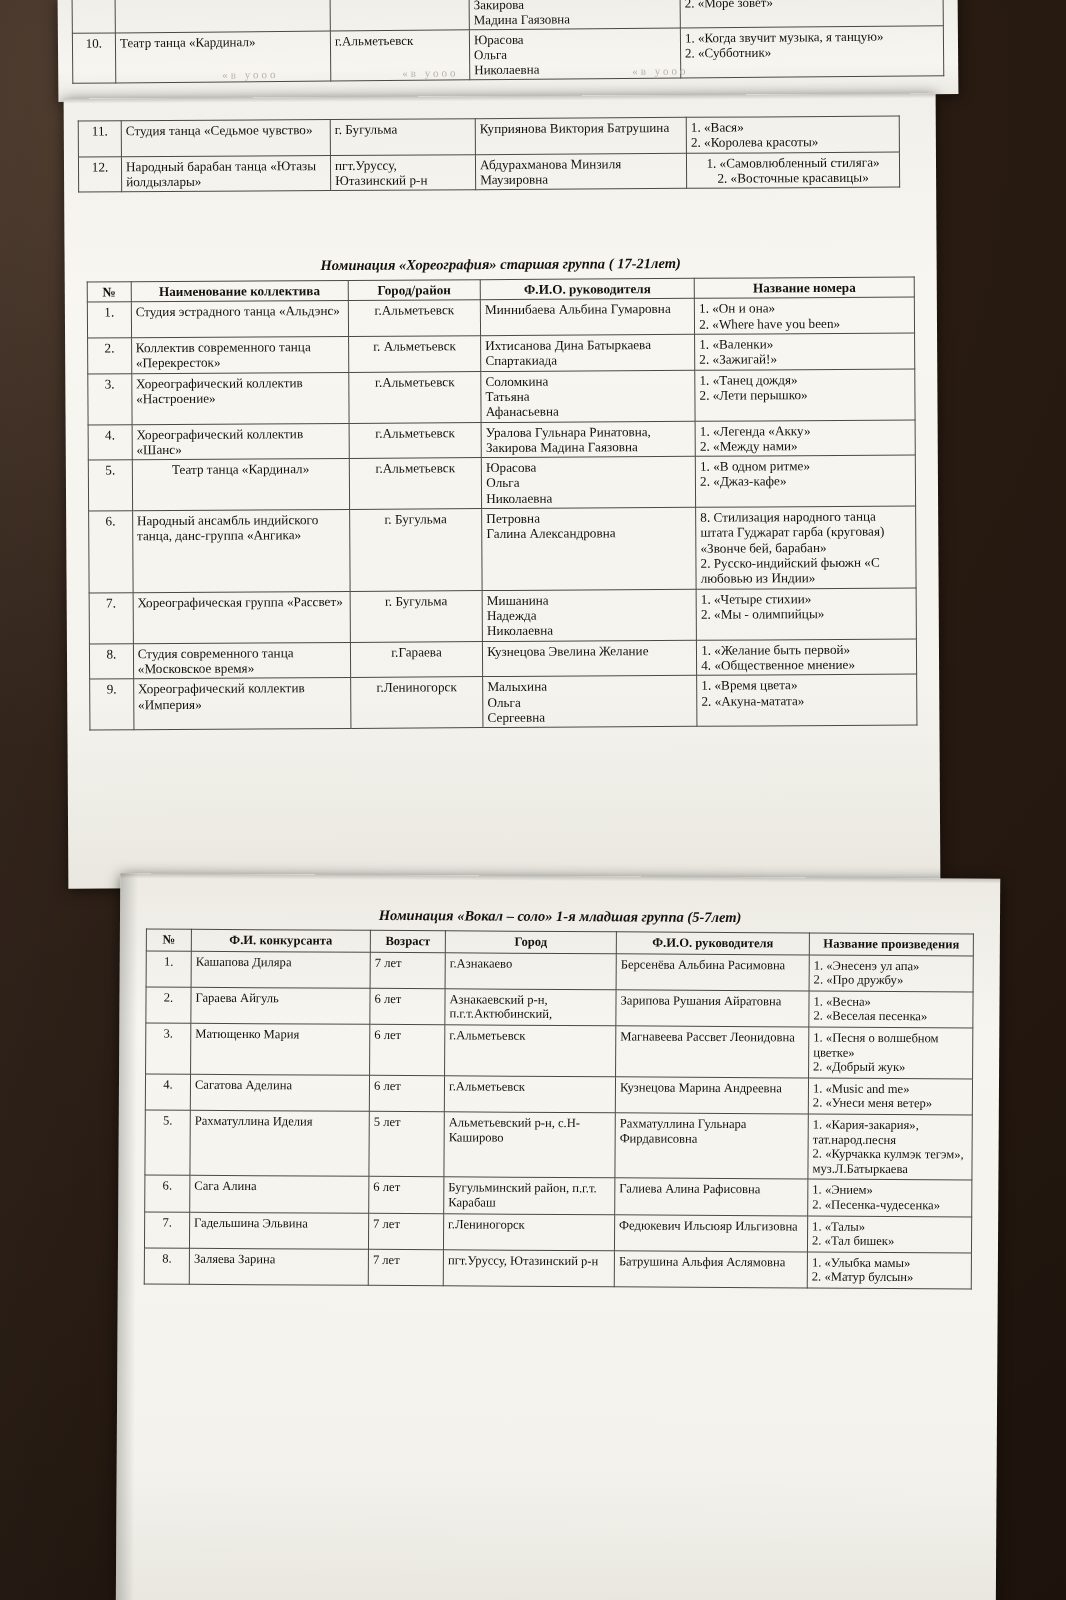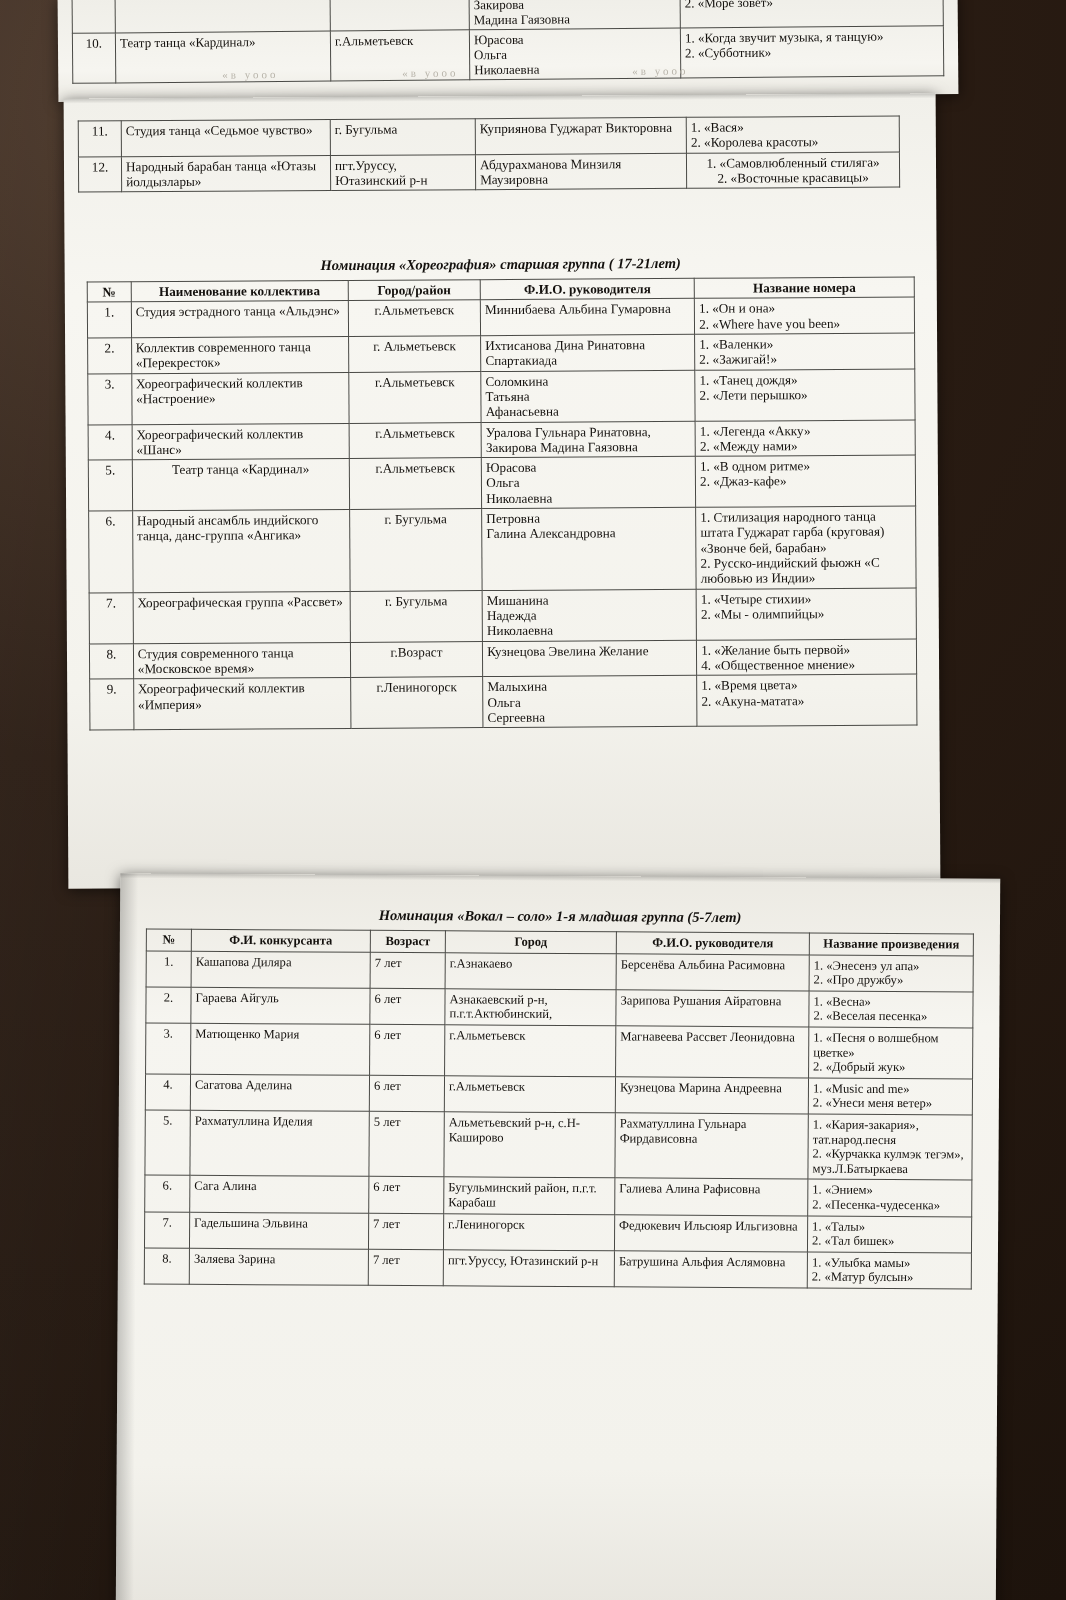--- a/index.html
+++ b/index.html
@@ -134,21 +134,21 @@
 <div class="sheet" id="sheet-mid">
   <div class="sheet-edge"></div>
 
   <div style="position:absolute;left:14px;top:22px;width:822px">
     <table>
       <tbody>
           <tr>
         <td class="num">11.</td>
         <td style="width:200px">Студия танца «Седьмое чувство»</td>
         <td style="width:136px">г. Бугульма</td>
-        <td style="width:202px">Куприянова Гуджарат Викторовна</td>
+        <td style="width:202px">Куприянова Виктория Батрушина</td>
         <td style="white-space:pre-line">1. «Вася»
 2. «Королева красоты»</td>
       </tr>
       <tr>
         <td class="num">12.</td>
         <td>Народный барабан танца «Ютазы йолдызлары»</td>
         <td>пгт.Уруссу, Ютазинский р-н</td>
         <td>Абдурахманова Минзиля Маузировна</td>
         <td style="white-space:pre-line;text-align:center">1.   «Самовлюбленный стиляга»
 2.   «Восточные красавицы»</td>
@@ -175,21 +175,21 @@
           <td>Студия эстрадного танца «Альдэнс»</td>
           <td class="c">г.Альметьевск</td>
           <td style="white-space:pre-line">Миннибаева Альбина Гумаровна</td>
           <td style="white-space:pre-line">1. «Он и она»
 2. «Where have you been»</td>
         </tr>
         <tr>
           <td class="num">2.</td>
           <td>Коллектив современного танца «Перекресток»</td>
           <td class="c">г. Альметьевск</td>
-          <td style="white-space:pre-line">Ихтисанова Дина Ринатовна Спартакиада</td>
+          <td style="white-space:pre-line">Ихтисанова Дина Батыркаева Спартакиада</td>
           <td style="white-space:pre-line">1.     «Валенки»
 2.     «Зажигай!»</td>
         </tr>
         <tr>
           <td class="num">3.</td>
           <td>Хореографический коллектив «Настроение»</td>
           <td class="c">г.Альметьевск</td>
           <td style="white-space:pre-line">Соломкина
 Татьяна
 Афанасьевна</td>
@@ -214,37 +214,37 @@
 Николаевна</td>
           <td style="white-space:pre-line">1.      «В одном ритме»
 2.      «Джаз-кафе»</td>
         </tr>
         <tr>
           <td class="num">6.</td>
           <td>Народный ансамбль индийского танца, данс-группа «Ангика»</td>
           <td class="c">г. Бугульма</td>
           <td style="white-space:pre-line">Петровна
 Галина Александровна</td>
-          <td style="white-space:pre-line">1. Стилизация народного танца штата Гуджарат гарба (круговая) «Звонче бей, барабан»
+          <td style="white-space:pre-line">8. Стилизация народного танца штата Гуджарат гарба (круговая) «Звонче бей, барабан»
 2. Русско-индийский фьюжн «С любовью из Индии»</td>
         </tr>
         <tr>
           <td class="num">7.</td>
           <td>Хореографическая группа «Рассвет»</td>
           <td class="c">г. Бугульма</td>
           <td style="white-space:pre-line">Мишанина
 Надежда
 Николаевна</td>
           <td style="white-space:pre-line">1.      «Четыре стихии»
     2. «Мы - олимпийцы»</td>
         </tr>
         <tr>
           <td class="num">8.</td>
           <td>Студия современного танца «Московское время»</td>
-          <td class="c">г.Возраст</td>
+          <td class="c">г.Гараева</td>
           <td style="white-space:pre-line">Кузнецова Эвелина Желание</td>
           <td style="white-space:pre-line">1.  «Желание быть первой»
 4. «Общественное мнение»</td>
         </tr>
         <tr>
           <td class="num">9.</td>
           <td>Хореографический коллектив «Империя»</td>
           <td class="c">г.Лениногорск</td>
           <td style="white-space:pre-line">Малыхина
 Ольга

